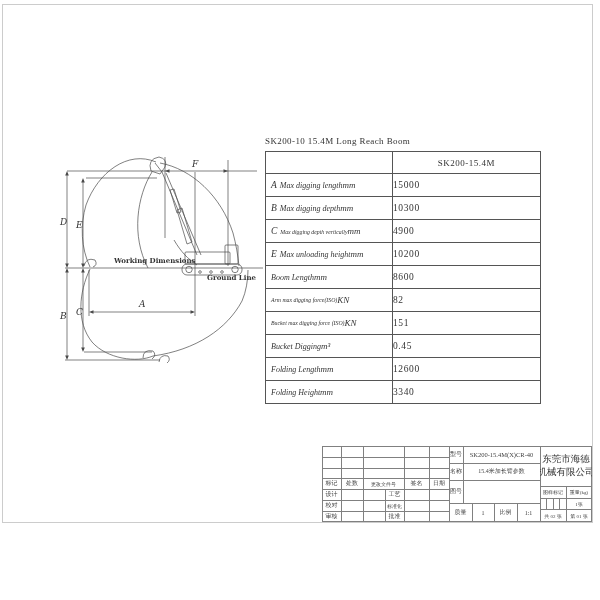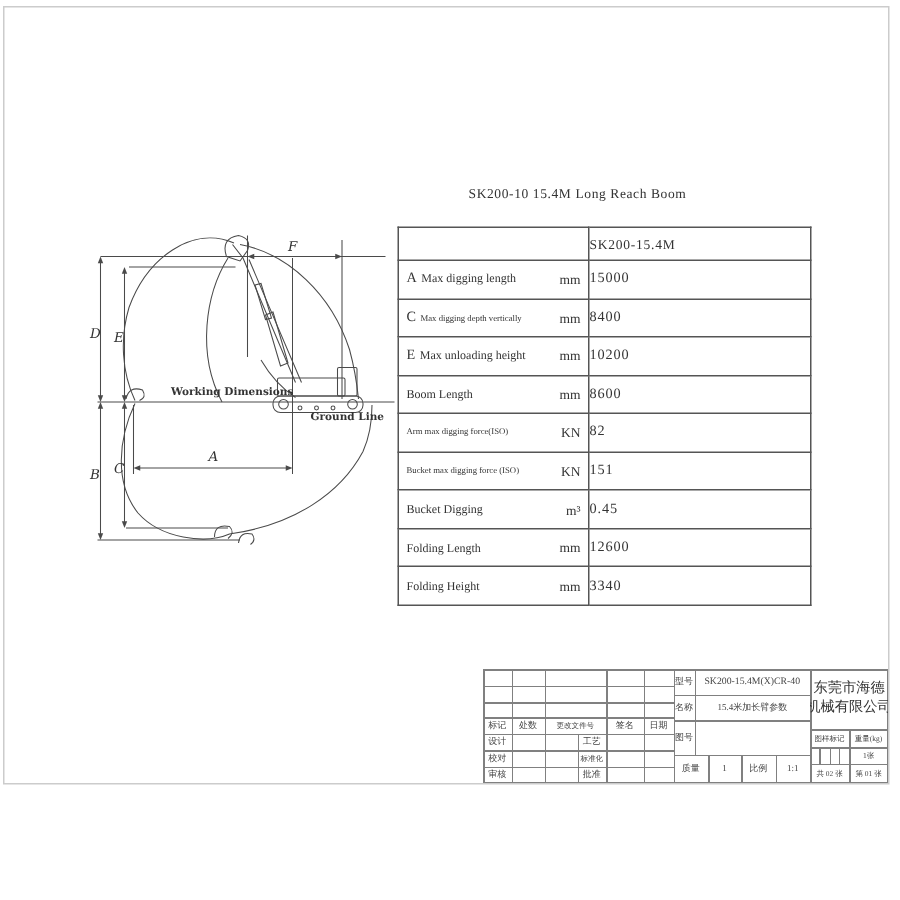--- a/index.html
+++ b/index.html
@@ -1,30 +1,30 @@
 <!DOCTYPE html>
 <html><head>
 <meta charset="utf-8">
 <style>
   html,body{margin:0;padding:0;background:#fff;}
   .sheet{position:relative;width:600px;height:600px;background:#fff;overflow:hidden;
          font-family:"Liberation Serif","DejaVu Serif",serif;color:#333;}
   .frame{position:absolute;left:2px;top:4px;width:589px;height:517px;border:1px solid #cccccc;}
-  .title{position:absolute;left:265px;top:124px;width:240px;text-align:center;
+  .title{position:absolute;left:265px;top:136px;width:240px;text-align:left;
          font-size:9px;letter-spacing:.4px;color:#333;}
   
   table.spec{position:absolute;left:265px;top:151px;width:275px;height:253px;
              border-collapse:collapse;table-layout:fixed;}
   table.spec th,table.spec td{border:1px solid #555;padding:0;overflow:hidden;}
   table.spec .col-l{width:127px;}
   table.spec .col-v{width:148px;}
   table.spec thead tr{height:22px;}
-  table.spec th{font-weight:normal;font-size:9px;letter-spacing:.5px;text-align:left;}
+  table.spec th{font-weight:normal;font-size:9px;letter-spacing:.5px;text-align:center;}
   td.lblcell{vertical-align:middle;}
-  .lblwrap{display:flex;align-items:center;justify-content:space-between;padding:0 5px 0 5px;}
+  .lblwrap{display:flex;align-items:center;justify-content:flex-start;padding:0 5px 0 5px;font-style:italic;}
   .lbltxt{font-size:8px;white-space:nowrap;}
   .lbltxt .key{font-size:9.5px;margin-right:3px;}
   tr.sm .lbltxt{font-size:5.8px;}
   .unit{font-size:9px;white-space:nowrap;}
   td.valcell{text-align:left;font-size:9.5px;letter-spacing:.6px;}
   
   svg.diagram{position:absolute;left:55px;top:135px;width:215px;height:250px;}
   svg.diagram path,svg.diagram rect,svg.diagram circle,svg.diagram line
     {stroke:#4a4a4a;stroke-width:.7;fill:none;}
   svg.diagram polygon{fill:#4a4a4a;stroke:none;}
@@ -126,28 +126,37 @@
     <tbody>
         <tr>
           <td class="lblcell">
             <div class="lblwrap">
               <span class="lbltxt"><span class="key">A</span>Max digging length</span>
               <span class="unit">mm</span>
             </div>
           </td>
           <td class="valcell">15000</td>
         </tr>
+        <tr>
+          <td class="lblcell">
+            <div class="lblwrap">
+              <span class="lbltxt"><span class="key">B</span>Max digging depth</span>
+              <span class="unit">mm</span>
+            </div>
+          </td>
+          <td class="valcell">10300</td>
+        </tr>
         <tr class="sm">
           <td class="lblcell">
             <div class="lblwrap">
               <span class="lbltxt"><span class="key">C</span>Max digging depth vertically</span>
               <span class="unit">mm</span>
             </div>
           </td>
-          <td class="valcell">8400</td>
+          <td class="valcell">4900</td>
         </tr>
         <tr>
           <td class="lblcell">
             <div class="lblwrap">
               <span class="lbltxt"><span class="key">E</span>Max unloading height</span>
               <span class="unit">mm</span>
             </div>
           </td>
           <td class="valcell">10200</td>
         </tr>

